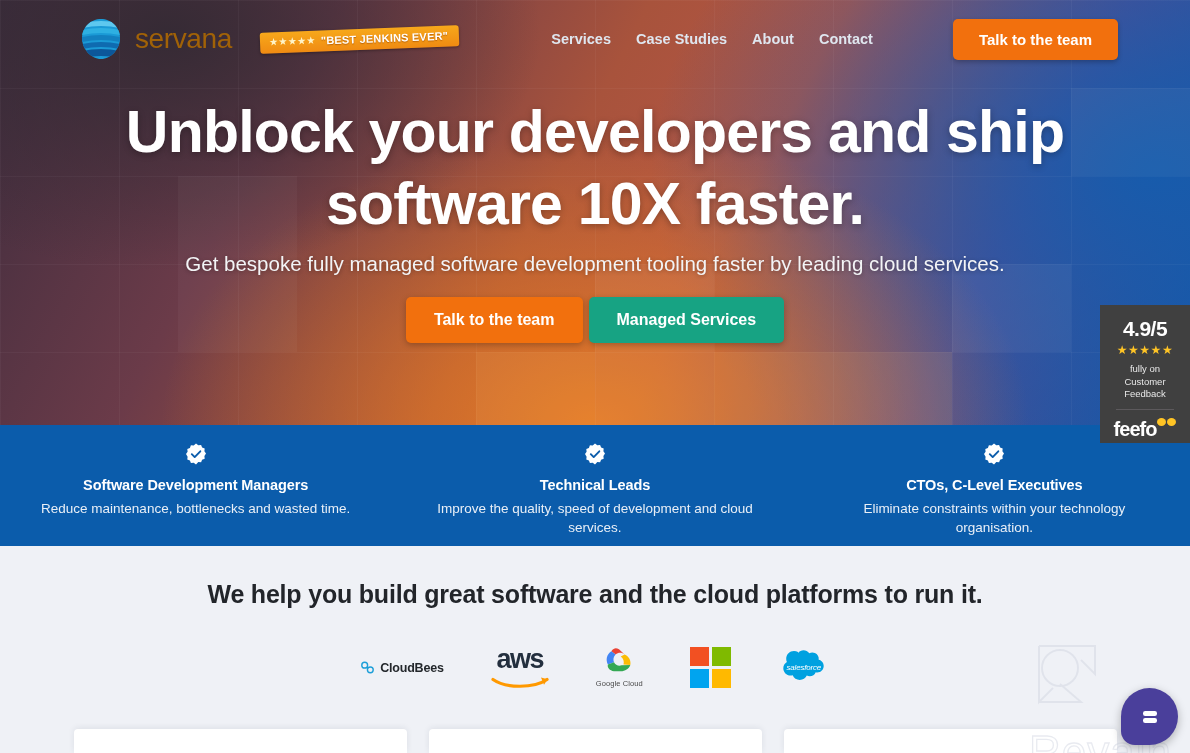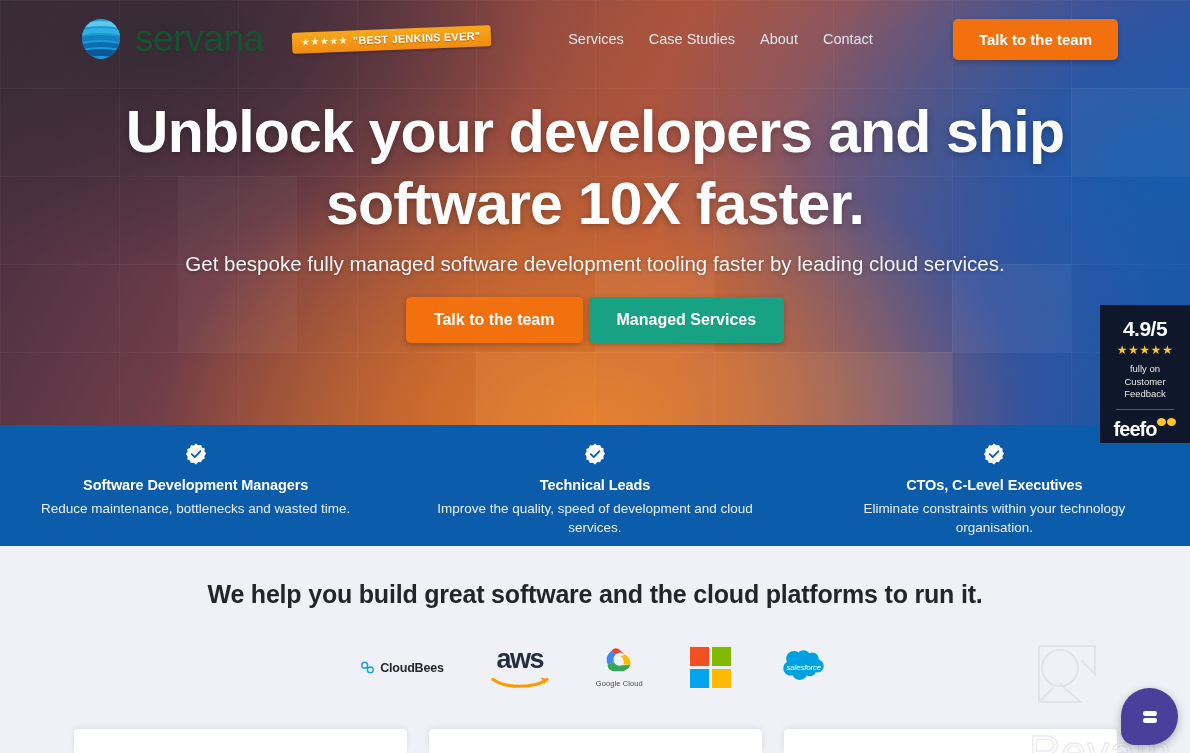--- a/index.html
+++ b/index.html
@@ -30,40 +30,40 @@
   .tile{ position:absolute; }
 
   
   .header{
     position:absolute; left:0; top:0; width:1190px; height:78px;
     display:flex; align-items:center; z-index:40;
   }
   .logo-wrap{ display:flex; align-items:center; margin-left:78px; }
   .logo-globe{ width:46px; height:46px; position:relative; }
   .logo-text{
-    font-size:37px; color:#14532d; letter-spacing:-0.4px; margin-left:11px;
+    font-size:28px; color:#a16207; letter-spacing:-0.4px; margin-left:11px;
     font-weight:400;
   }
   .jenkins-badge{
     margin-left:28px;
     background:linear-gradient(180deg,#f7a81b 0%,#f08b12 100%);
     border-radius:3px;
     padding:4px 11px 5px 9px;
     transform:rotate(-2.2deg);
     display:flex; align-items:center; gap:5px;
     box-shadow:0 1px 3px rgba(0,0,0,.35);
   }
   .jb-stars{ color:#fff4c8; font-size:10px; letter-spacing:0.4px; line-height:1; }
   .jb-text{
     color:#fff; font-size:11px; font-weight:bold; letter-spacing:0.2px;
     text-shadow:0 1px 1px rgba(150,70,0,.6);
   }
   .nav{ margin-left:auto; display:flex; align-items:center; gap:25px; }
   .nav a{
-    color:#dfe6ef; font-size:14.5px; text-decoration:none; font-weight:400;
+    color:#dfe6ef; font-size:14.5px; text-decoration:none; font-weight:700;
   }
   .btn-talk-header{
     margin-left:80px; margin-right:72px;
     background:#f2700d; color:#fff; border:none;
     font-size:15px; font-weight:bold; font-family:inherit;
     padding:12px 26px; border-radius:5px; cursor:pointer;
     box-shadow:0 2px 5px rgba(0,0,0,.25);
   }
 
   
@@ -82,21 +82,21 @@
     border:none; font-family:inherit; font-size:16px; font-weight:bold;
     color:#fff; padding:14px 28px; border-radius:5px; cursor:pointer;
     box-shadow:0 2px 6px rgba(0,0,0,.25);
   }
   .btn-orange{ background:#f2700d; }
   .btn-teal{ background:#17a383; }
 
   
   .feefo{
     position:absolute; right:0; top:305px; width:90px; height:138px;
-    background:#0f172a; z-index:35;
+    background:#404040; z-index:35;
     display:flex; flex-direction:column; align-items:center;
     padding-top:12px; color:#fff;
   }
   .feefo-score{ font-size:21px; font-weight:bold; letter-spacing:-0.5px; }
   .feefo-stars{ color:#ffc425; font-size:12px; letter-spacing:0.5px; margin-top:2px; }
   .feefo-based{ font-size:9.5px; line-height:12.5px; text-align:center; margin-top:6px; color:#e8e8e8;}
   .feefo-div{ width:58px; height:1px; background:#5c595c; margin-top:8px; }
   .feefo-logo{
     margin-top:8px; display:flex; align-items:flex-start;
     font-size:20px; font-weight:bold; letter-spacing:-1px;

